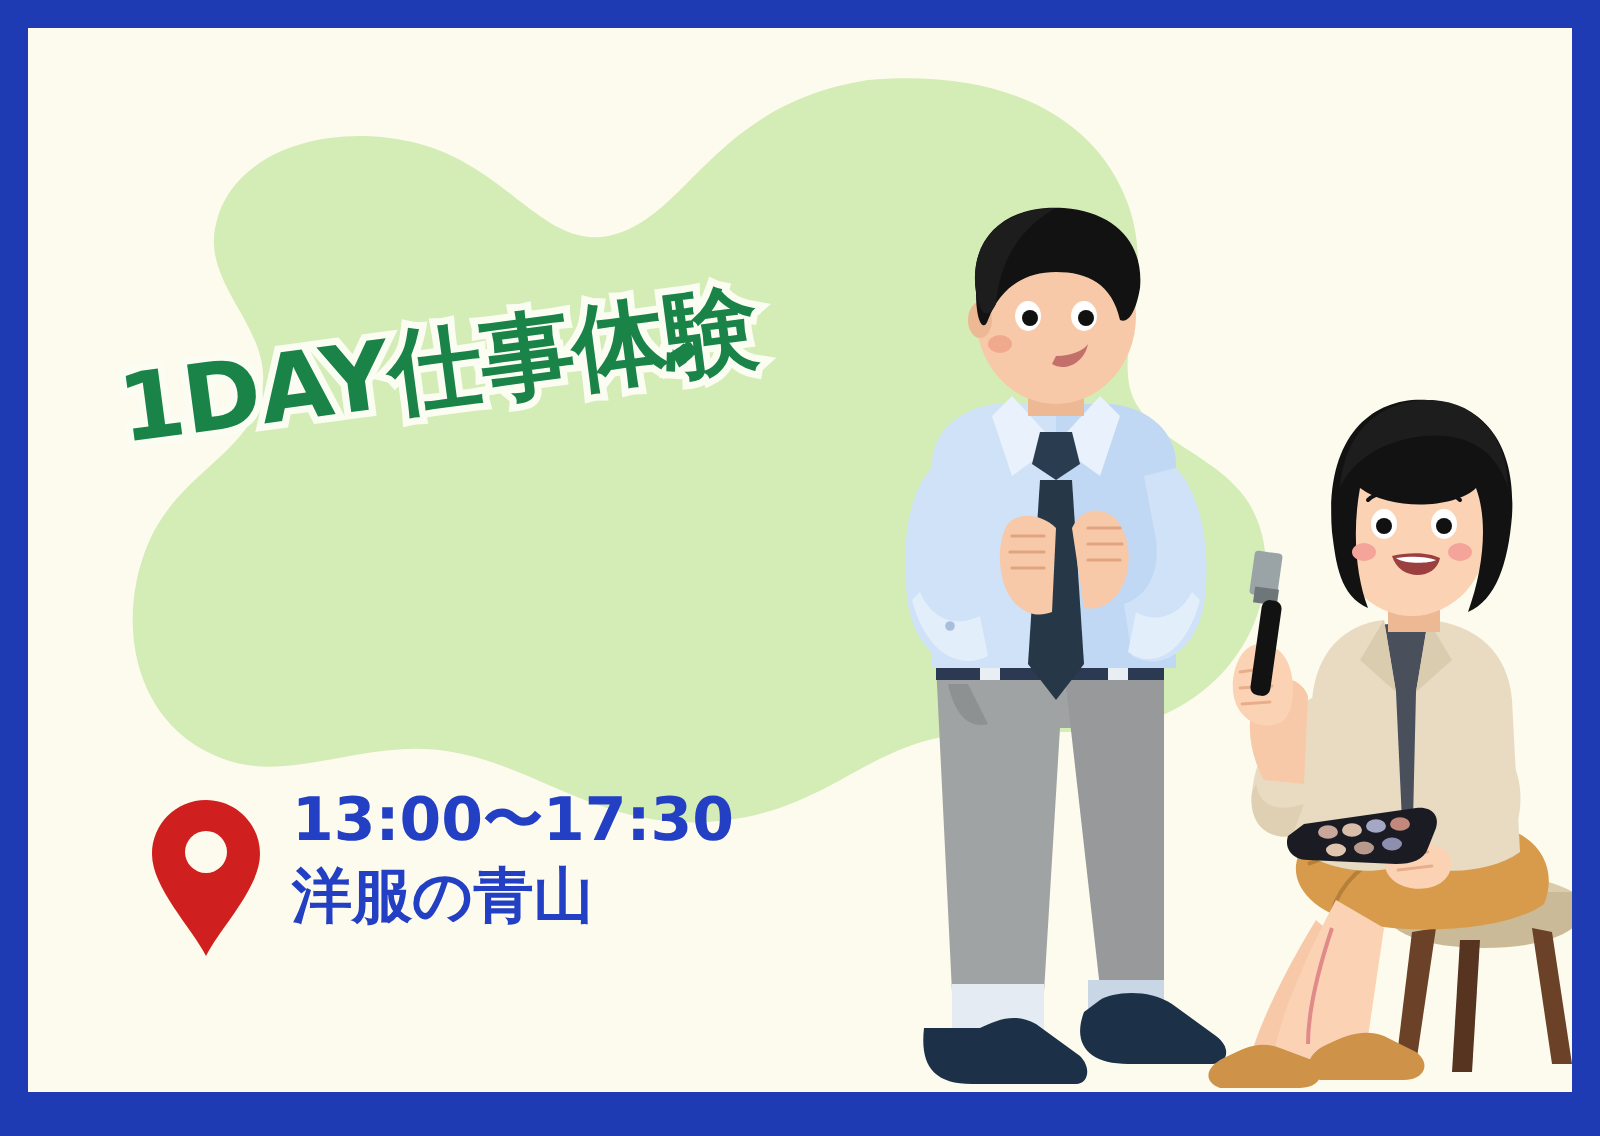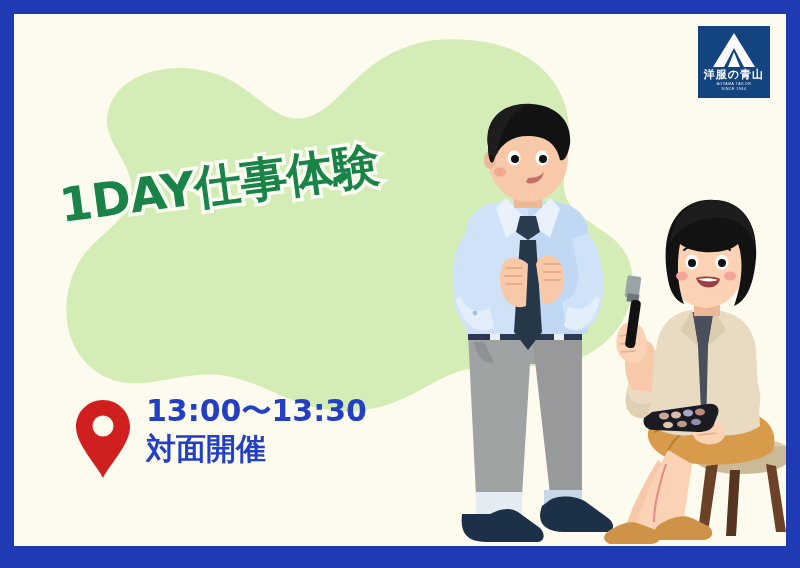--- a/index.html
+++ b/index.html
@@ -307,31 +307,20 @@
       <path d="M 100,28 C 108,26 118,26 124,29 C 122,40 104,41 100,28 Z" fill="#9B3F3F"></path>
       <path d="M 102,29 C 110,28 116,28 122,30 C 118,32 106,32 102,29 Z" fill="#FFFFFF"></path>
     </svg>
 
     <div class="info-block">
       <svg class="pin-icon" viewBox="0 0 54 78" xmlns="http://www.w3.org/2000/svg" aria-hidden="true">
         <path d="M 27,0 C 12,0 0,12 0,27 C 0,44 20,64 27,78 C 34,64 54,44 54,27 C 54,12 42,0 27,0 Z" fill="#CF1F1F"></path>
         <circle cx="27" cy="26" r="10.5" fill="#FDFBEE"></circle>
       </svg>
       <div class="info-lines">
-        <div>13:00〜13:30</div>
-        <div>対面開催</div>
+        <div>13:00〜17:30</div>
+        <div>洋服の青山</div>
       </div>
     </div>
 
-    <div class="logo">
-      <svg class="logo-mark" viewBox="0 0 42 34" xmlns="http://www.w3.org/2000/svg" aria-hidden="true">
-        <path d="M 21,0 L 42,34 L 31,34 L 21,15 L 11,34 L 0,34 Z" fill="#FFFFFF"></path>
-        <path d="M 21,19 L 27,34 L 15,34 Z" fill="#FFFFFF"></path>
-      </svg>
-      <div class="logo-name">洋服の青山</div>
-      <div class="logo-sub">
-        <span>AOYAMA TAILOR</span><br>
-        <span>SINCE 1964</span>
-      </div>
-    </div>
 
   </div>
 </div>
 
 </body></html>

